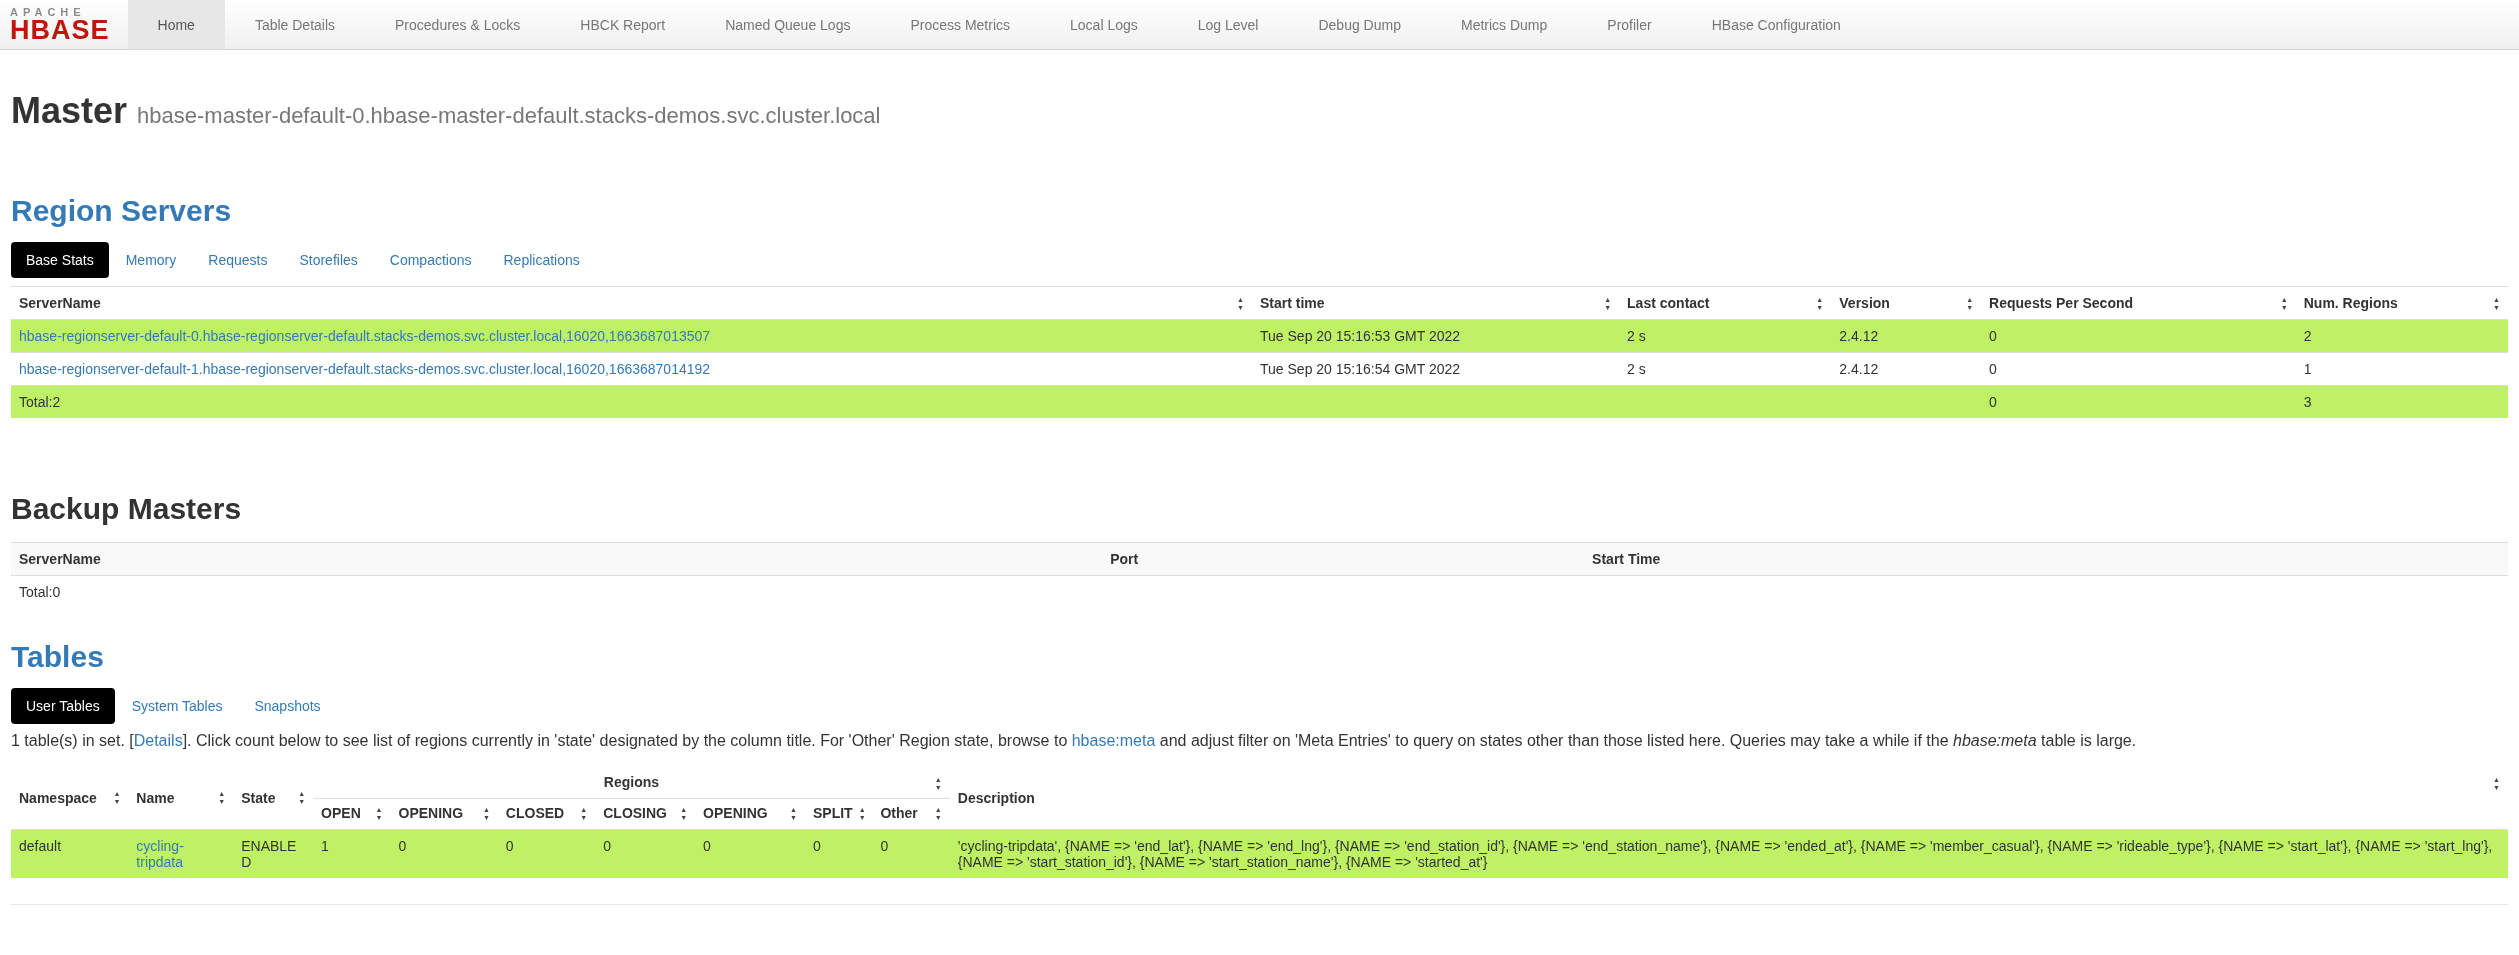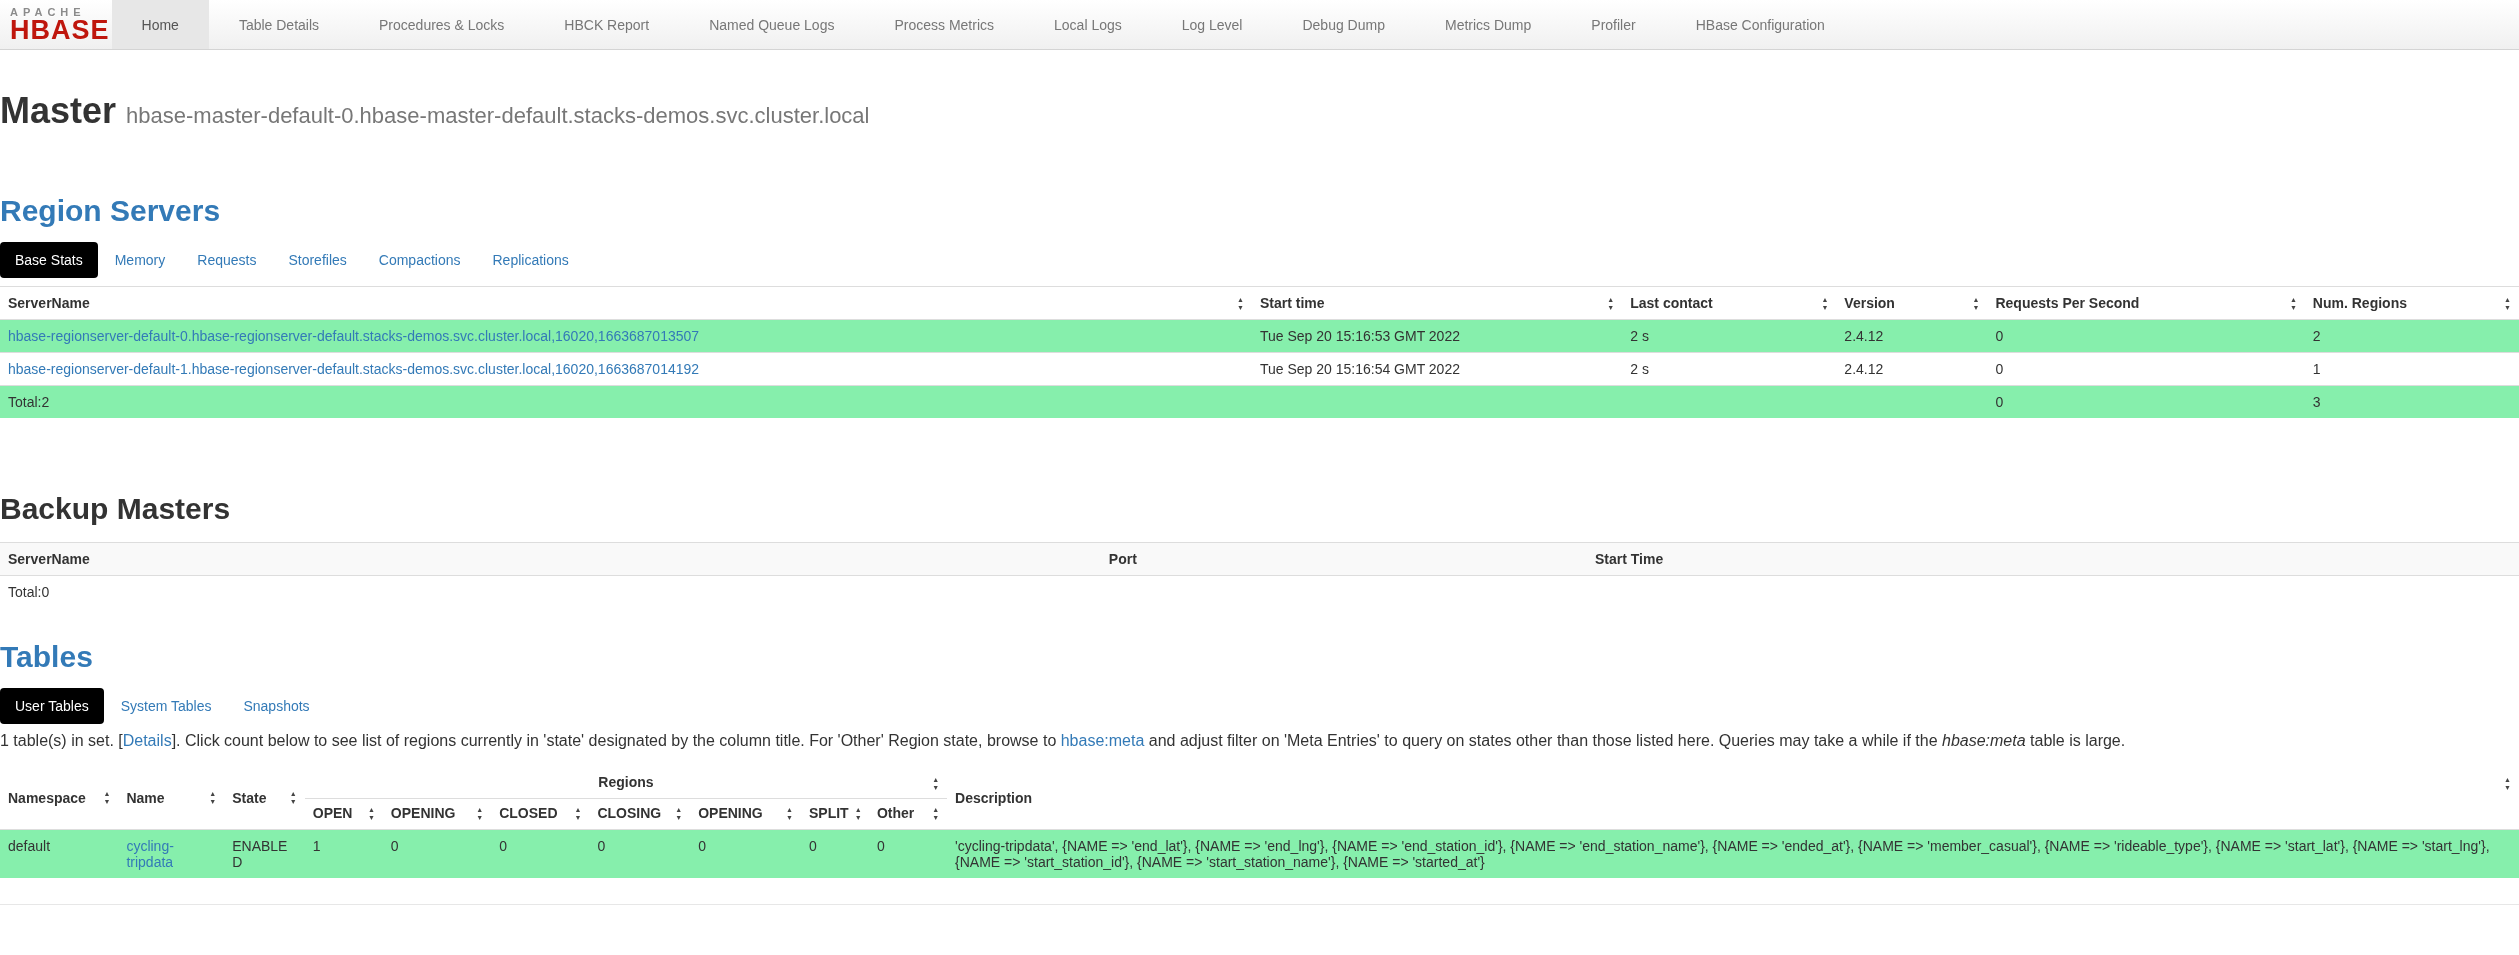--- a/index.html
+++ b/index.html
@@ -13,61 +13,61 @@
   a { color:#337ab7; text-decoration:none; cursor:pointer; }
 
   
   .navbar {
     display:flex; align-items:stretch; height:50px;
     background:linear-gradient(to bottom,#ffffff,#f0f0f0);
     border-bottom:1px solid #d4d4d4;
   }
   .brand {
     display:flex; flex-direction:column; justify-content:center;
-    padding:2px 2px 4px 10px; cursor:pointer;
+    padding:2px 18px 4px 10px; cursor:pointer;
   }
   .logo-top {
     font-size:11px; font-weight:bold; letter-spacing:5px;
     color:#8b8b8b; line-height:1.1;
     text-shadow:0 1px 0 #fff;
   }
   .logo-bottom {
     font-size:27px; font-weight:bold; color:#bf160d;
     letter-spacing:1px; line-height:0.85; transform:scaleY(1.05);
     transform-origin:left top;
   }
   .nav-item {
     display:flex; align-items:center; padding:0 30px;
     color:#777; font-size:14px; cursor:pointer; white-space:nowrap;
   }
   .nav-item.active { background:#e7e7e7; color:#555; }
 
   
-  .container { padding:0 0; }
+  .container { padding:0 11px; }
   .page-title { margin:40px 0 6px; font-size:36px; font-weight:bold; color:#333; }
   .page-title small { font-size:22px; font-weight:normal; color:#777; margin-left:10px; }
   h2 { font-weight:bold; font-size:30px; margin:0; }
   .h2-blue { color:#337ab7; }
   .h2-dark { color:#333; }
   .rs-heading { margin:62px 0 14px; }
   .bm-heading { margin:74px 0 16px; }
   .tables-heading { margin:32px 0 14px; }
 
   
   .pills { display:flex; gap:2px; list-style:none; padding:0; margin:0 0 8px; }
   .pill { padding:10px 15px; color:#337ab7; border-radius:4px; cursor:pointer; font-size:14px; white-space:nowrap; }
   .pill.active { background:#000000; color:#fff; }
 
   
   table { width:100%; border-collapse:collapse; margin-bottom:20px; table-layout:fixed; }
   th,td { padding:8px; text-align:left; vertical-align:top; font-size:14px; word-wrap:break-word; }
   th { font-weight:bold; }
   .tbl-rs th { border-top:1px solid #ddd; border-bottom:1px solid #ddd; }
   .tbl-rs td { border-top:1px solid #ddd; }
-  .tbl-rs tr.stripe, .stripe { background:#86efac; }
+  .tbl-rs tr.stripe, .stripe { background:#bef264; }
   .tbl-bm th { border-top:1px solid #ddd; background:#f9f9f9; }
   .tbl-bm td { border-top:1px solid #ddd; }
 
   .th-flex { display:flex; justify-content:space-between; align-items:center; gap:6px; }
   .sorter {
     display:inline-flex; flex-direction:column; align-items:center;
     font-size:7px; line-height:1; color:#444; cursor:pointer; flex:none;
   }
   .sorter::before { content:"▲"; }
   .sorter::after  { content:"▼"; margin-top:1px; }

